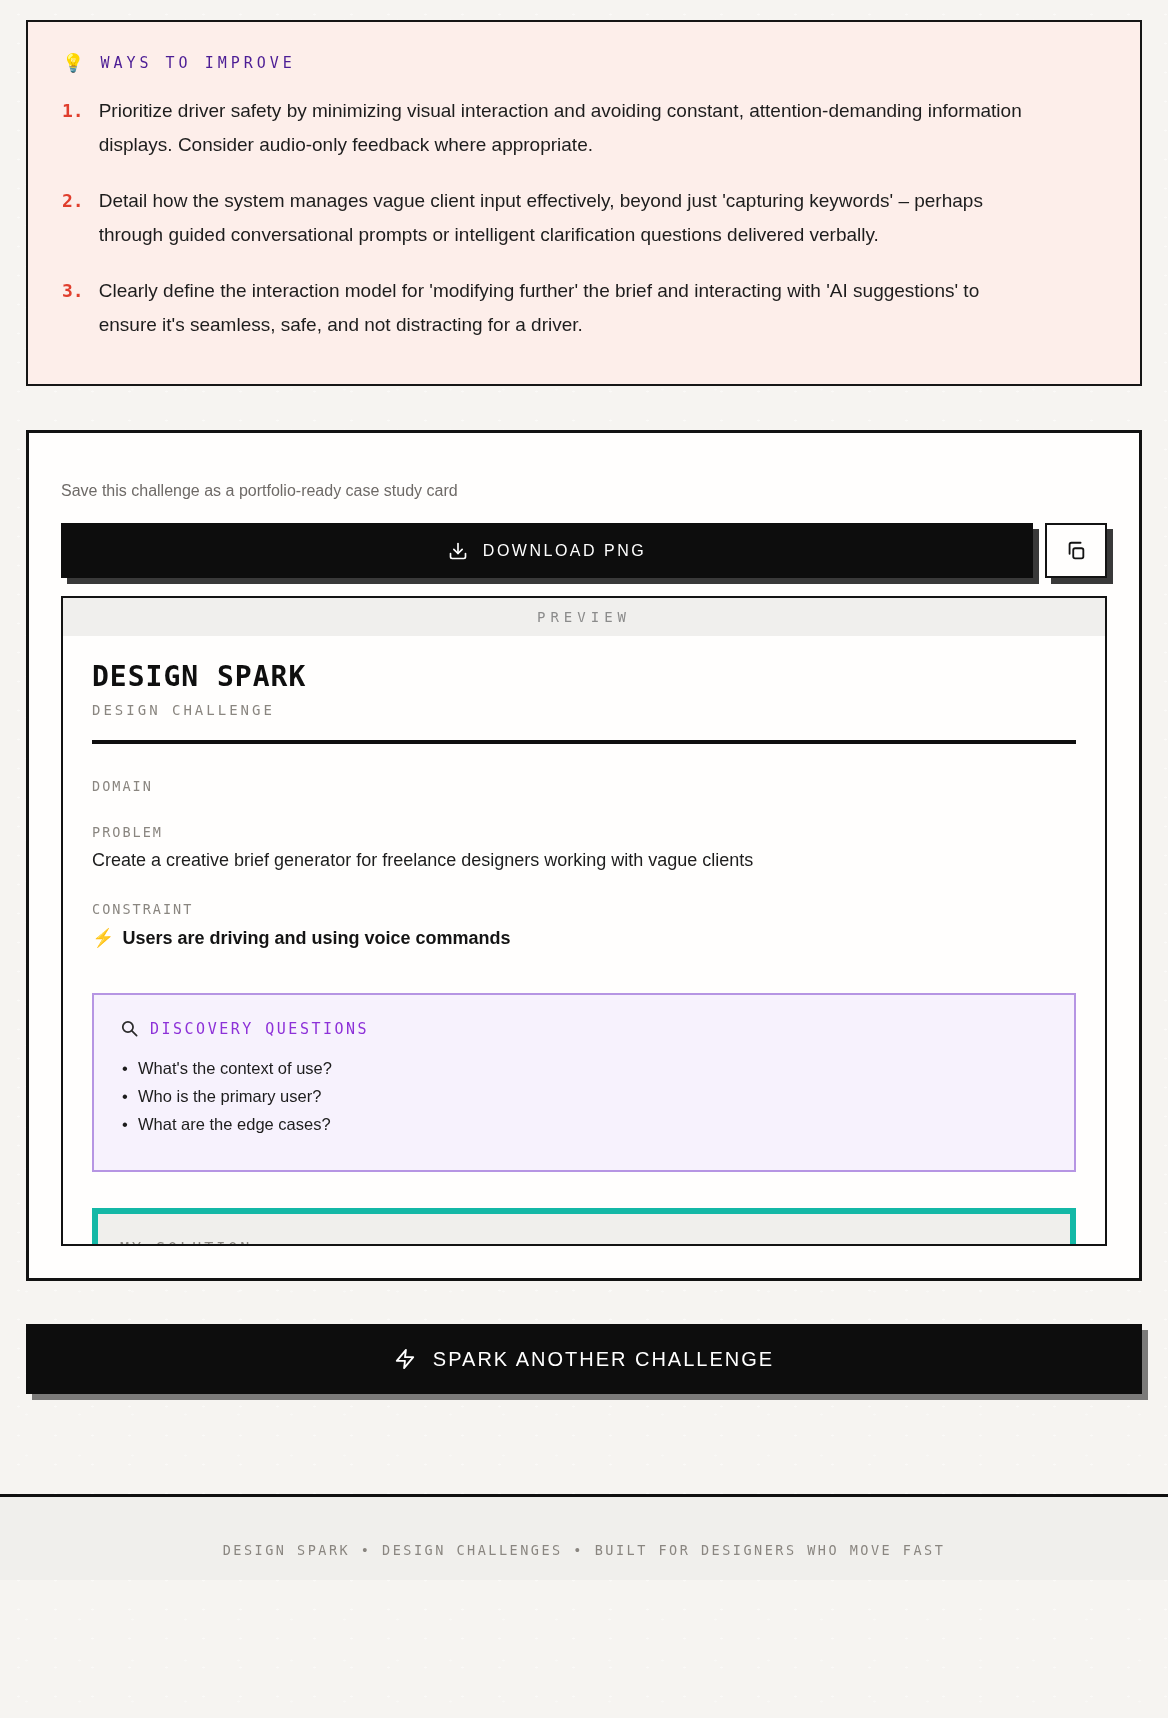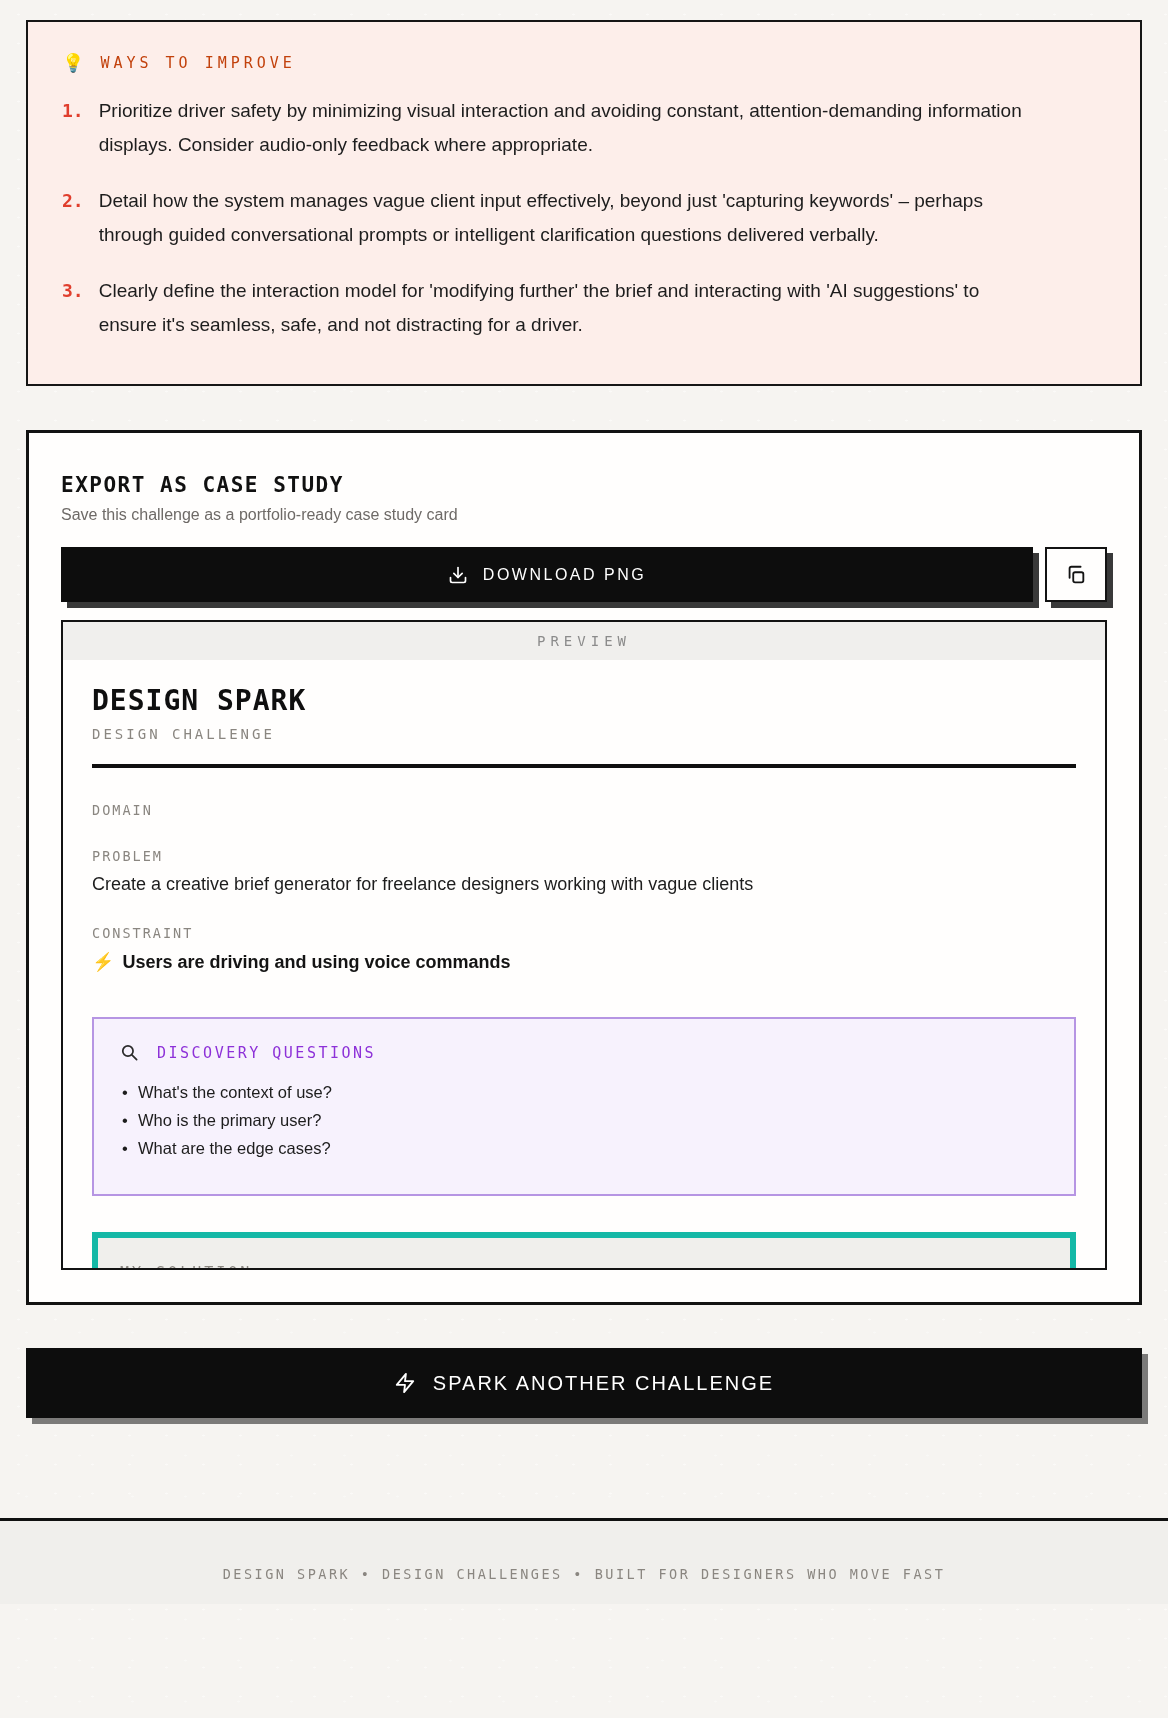--- a/index.html
+++ b/index.html
@@ -20,21 +20,21 @@
   .improve-box {
     margin: 20px 26px 0;
     background: #fdeeea;
     border: 2px solid #161616;
     padding: 32px 60px 42px 34px;
   }
   .improve-header { display: flex; align-items: center; gap: 16px; }
   .improve-bulb { font-size: 18px; line-height: 1; }
   .improve-title {
     font-family: "DejaVu Sans Mono", monospace;
-    font-size: 15px; letter-spacing: 4px; color: #c2410c;
+    font-size: 15px; letter-spacing: 4px; color: #4c1d95;
   }
   .improve-list { margin-top: 14px; }
   .improve-item { display: flex; gap: 15px; margin-top: 22px; }
   .improve-num {
     font-family: "DejaVu Sans Mono", monospace;
     font-weight: bold; color: #e03e2d; font-size: 18px; line-height: 34px;
     flex: 0 0 auto;
   }
   .improve-text { font-size: 19px; line-height: 34px; color: #1d1d1d; max-width: 930px; }
 
@@ -104,21 +104,21 @@
   .pv-constraint { margin-top: 10px; font-size: 18px; font-weight: bold; color: #141414;
     display: flex; align-items: center; gap: 8px; }
   .pv-constraint .zap-emoji { font-size: 18px; }
 
   .discovery-box {
     margin-top: 44px;
     background: #f7f2fd;
     border: 2px solid #b695e3;
     padding: 24px 26px 32px;
   }
-  .discovery-header { display: flex; align-items: center; gap: 18px; }
+  .discovery-header { display: flex; align-items: center; gap: 11px; }
   .discovery-title {
     font-family: "DejaVu Sans Mono", monospace;
     font-size: 15px; letter-spacing: 2.5px; color: #8d31d8;
   }
   .discovery-list { margin-top: 16px; list-style: none; }
   .discovery-list li {
     font-size: 16.5px; color: #1d1d1d; line-height: 28px;
     padding-left: 18px; position: relative;
   }
   .discovery-list li::before { content: "•"; position: absolute; left: 2px; color: #1d1d1d; }
@@ -180,21 +180,20 @@
       <span class="improve-text">Detail how the system manages vague client input effectively, beyond just 'capturing keywords' – perhaps through guided conversational prompts or intelligent clarification questions delivered verbally.</span>
     </div>
     <div class="improve-item">
       <span class="improve-num">3.</span>
       <span class="improve-text">Clearly define the interaction model for 'modifying further' the brief and interacting with 'AI suggestions' to ensure it's seamless, safe, and not distracting for a driver.</span>
     </div>
   </div>
 </section>
 
 <section class="export-card">
-  <h2 class="export-title">EXPORT AS CASE STUDY</h2>
   <p class="export-subtitle">Save this challenge as a portfolio-ready case study card</p>
 
   <div class="export-actions">
     <button class="btn-download">
       <span>
         <svg width="20" height="20" viewBox="0 0 24 24" fill="none" stroke="#ffffff" stroke-width="2" stroke-linecap="round" stroke-linejoin="round">
           <path d="M21 15v4a2 2 0 0 1-2 2H5a2 2 0 0 1-2-2v-4"></path>
           <polyline points="7 10 12 15 17 10"></polyline>
           <line x1="12" y1="15" x2="12" y2="3"></line>
         </svg>

